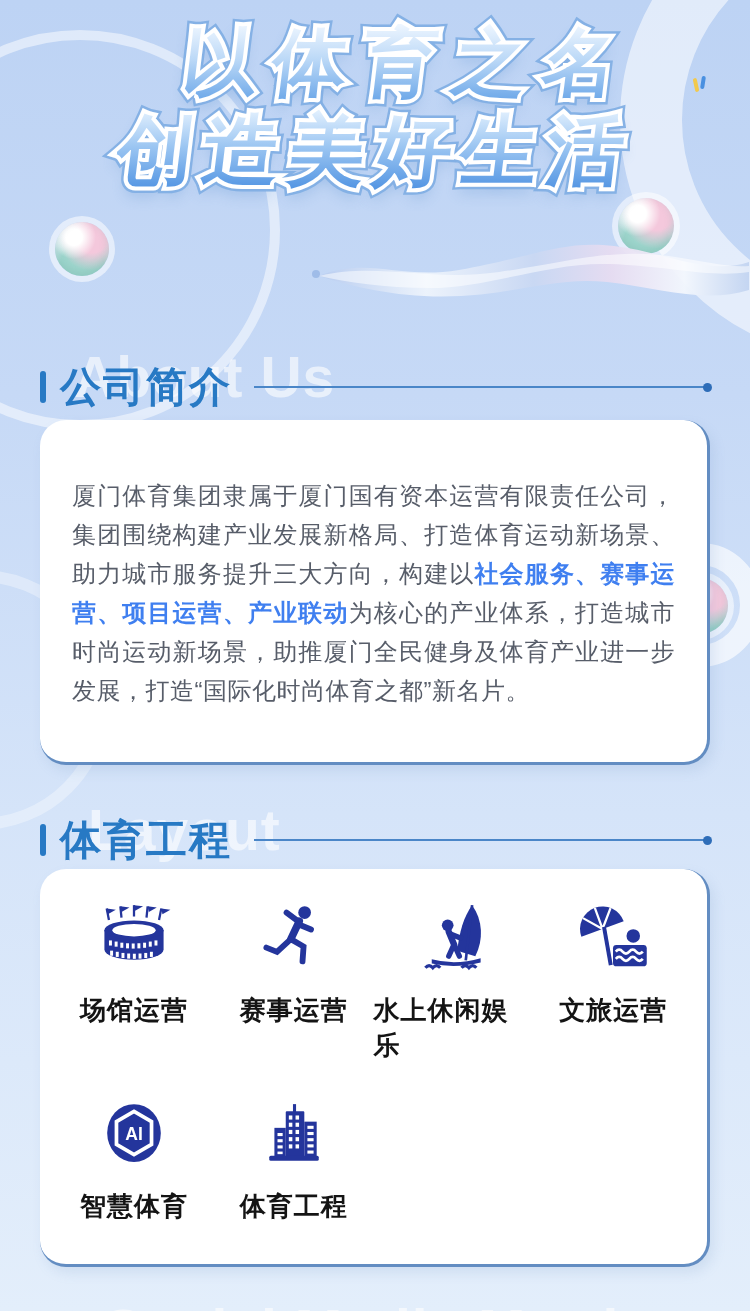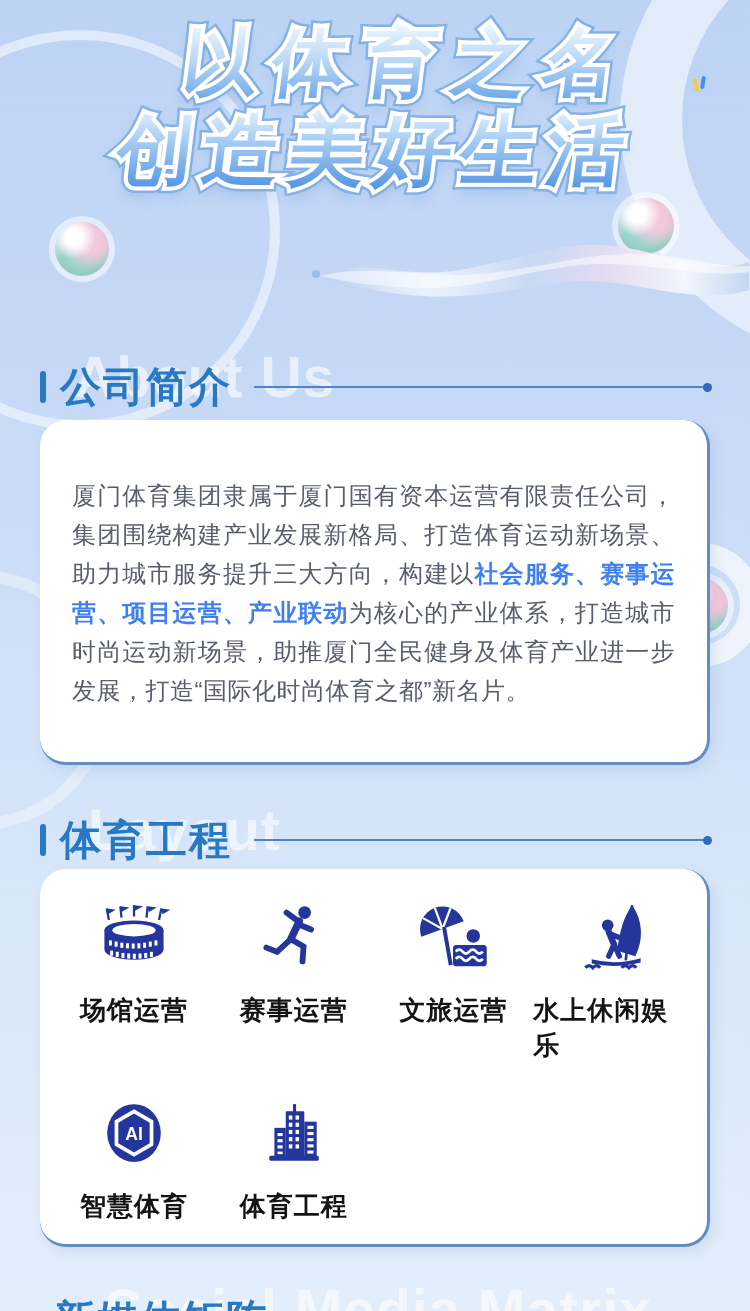--- a/index.html
+++ b/index.html
@@ -52,21 +52,21 @@
   .rule{flex:1;height:2px;background:#4a86c8;margin-left:22px;}
   .rule-dot{width:9px;height:9px;border-radius:50%;background:#2e6db8;margin-left:-1px;}
   .card{position:relative;z-index:1;margin:0 40px;background:#ffffff;border-radius:26px;
     border-right:3px solid rgba(72,122,184,.85);border-bottom:3px solid rgba(72,122,184,.85);
     box-shadow:4px 6px 12px rgba(120,155,200,.18);}
   .sec-about{margin-top:24px;}
   .sec-about .card{margin-top:12px;padding:32px 32px 28px;}
   .para{font-size:24px;line-height:39px;color:var(--body-text,#575d69);text-align:justify;letter-spacing:.5px;}
   .para .hl{color:var(--highlight-blue,#3f7ff0);font-weight:700;}
   .sec-business{margin-top:54px;}
-  .sec-business .card{margin-top:8px;padding:24px 14px 20px;}
+  .sec-business .card{margin-top:8px;padding:24px 14px 40px;}
   .biz-grid{display:grid;grid-template-columns:repeat(4,1fr);row-gap:26px;}
   .biz-cell{display:flex;flex-direction:column;align-items:center;}
   .biz-icon{height:88px;display:flex;align-items:center;justify-content:center;}
   .biz-icon svg{display:block;}
   .biz-label{margin-top:12px;font-size:26px;font-weight:700;color:#141414;letter-spacing:1px;}
   .sec-media{margin-top:52px;}
 </style>
 </head>
 <body>
 
@@ -193,50 +193,50 @@
                 <path d="M29,34 L41,41 L40,55"></path>
                   <path d="M29,34 L16,46 L6,42"></path>
               </g>
             </svg>
           </span>
           <span class="biz-label">赛事运营</span>
         </div>
 
         <div class="biz-cell">
           <span class="biz-icon">
-            <svg width="72" height="66" viewBox="0 0 64 58">
-              <g transform="rotate(-20 22 20)">
-                <path d="M2,22 a20,20 0 0 1 40,0 z" fill="#24359c"></path>
-                <path d="M22,2 V22 M9,7 L22,22 M35,7 L22,22" stroke="#ffffff" stroke-width="2" fill="none"></path>
-              </g>
-              <line x1="24" y1="20" x2="30" y2="54" stroke="#24359c" stroke-width="3.5"></line>
-              <circle cx="50" cy="28" r="6" fill="#24359c"></circle>
-              <rect x="32" y="36" width="30" height="19" rx="3" fill="#24359c"></rect>
-              <path d="M34.5,42 q3,-3.5 6,0 t6,0 t6,0 t6,0 M34.5,48.5 q3,-3.5 6,0 t6,0 t6,0 t6,0" stroke="#ffffff" stroke-width="2.4" fill="none"></path>
-            </svg>
-          </span>
-          <span class="biz-label">文旅运营</span>
-        </div>
-
-        <div class="biz-cell">
-          <span class="biz-icon">
             <svg width="70" height="68" viewBox="0 0 64 64">
               <path d="M50,2 C60,16 61,34 53,50 L36,45 C38,27 42,13 50,2 Z" fill="#24359c"></path>
               <line x1="50" y1="2" x2="44" y2="54" stroke="#24359c" stroke-width="2.5"></line>
               <circle cx="27" cy="21" r="5.5" fill="#24359c"></circle>
               <g stroke="#24359c" stroke-linecap="round" fill="none">
                 <path d="M28,27 L33,39" stroke-width="6"></path>
                 <path d="M29,29 L39,33" stroke-width="5"></path>
                 <path d="M33,39 L28,50 M33,39 L38,50" stroke-width="5"></path>
               </g>
               <path d="M12,53 Q34,59 58,52 L58,56 Q34,62 12,57 Z" fill="#24359c"></path>
               <path d="M6,61 q3.5,-4 7,0 q3.5,-4 7,0 M40,61 q3.5,-4 7,0 q3.5,-4 7,0" stroke="#24359c" stroke-width="3" fill="none"></path>
             </svg>
           </span>
           <span class="biz-label">水上休闲娱乐</span>
+        </div>
+
+        <div class="biz-cell">
+          <span class="biz-icon">
+            <svg width="72" height="66" viewBox="0 0 64 58">
+              <g transform="rotate(-20 22 20)">
+                <path d="M2,22 a20,20 0 0 1 40,0 z" fill="#24359c"></path>
+                <path d="M22,2 V22 M9,7 L22,22 M35,7 L22,22" stroke="#ffffff" stroke-width="2" fill="none"></path>
+              </g>
+              <line x1="24" y1="20" x2="30" y2="54" stroke="#24359c" stroke-width="3.5"></line>
+              <circle cx="50" cy="28" r="6" fill="#24359c"></circle>
+              <rect x="32" y="36" width="30" height="19" rx="3" fill="#24359c"></rect>
+              <path d="M34.5,42 q3,-3.5 6,0 t6,0 t6,0 t6,0 M34.5,48.5 q3,-3.5 6,0 t6,0 t6,0 t6,0" stroke="#ffffff" stroke-width="2.4" fill="none"></path>
+            </svg>
+          </span>
+          <span class="biz-label">文旅运营</span>
         </div>
 
 
 
         <div class="biz-cell">
           <span class="biz-icon">
             <svg width="66" height="66" viewBox="0 0 64 64">
               <ellipse cx="32" cy="32" rx="26" ry="28" fill="#24359c"></ellipse>
               <polygon points="32,11 49,21 49,43 32,53 15,43 15,21" fill="none" stroke="#ffffff" stroke-width="3.6"></polygon>
               <text x="32" y="39" font-size="17" font-weight="bold" fill="#ffffff" text-anchor="middle" font-family="Liberation Sans, sans-serif">AI</text>

